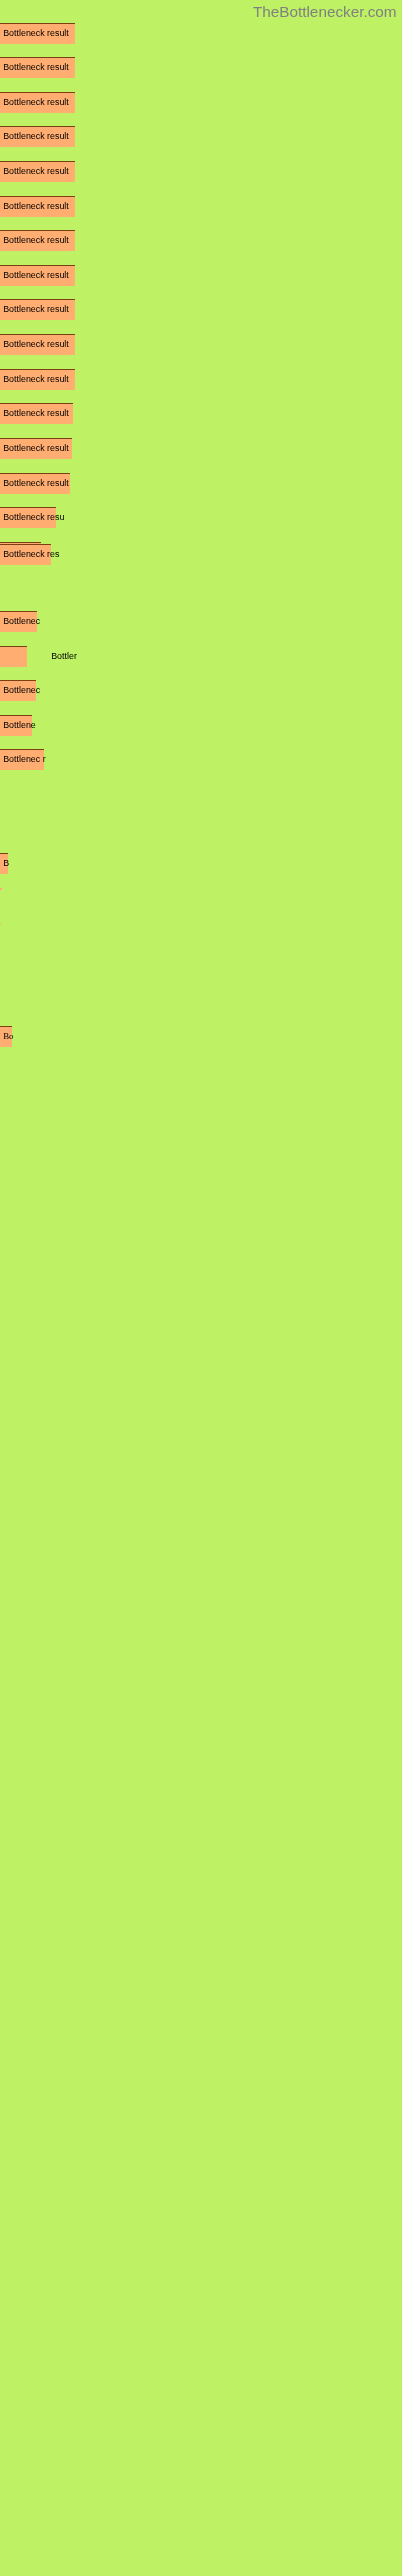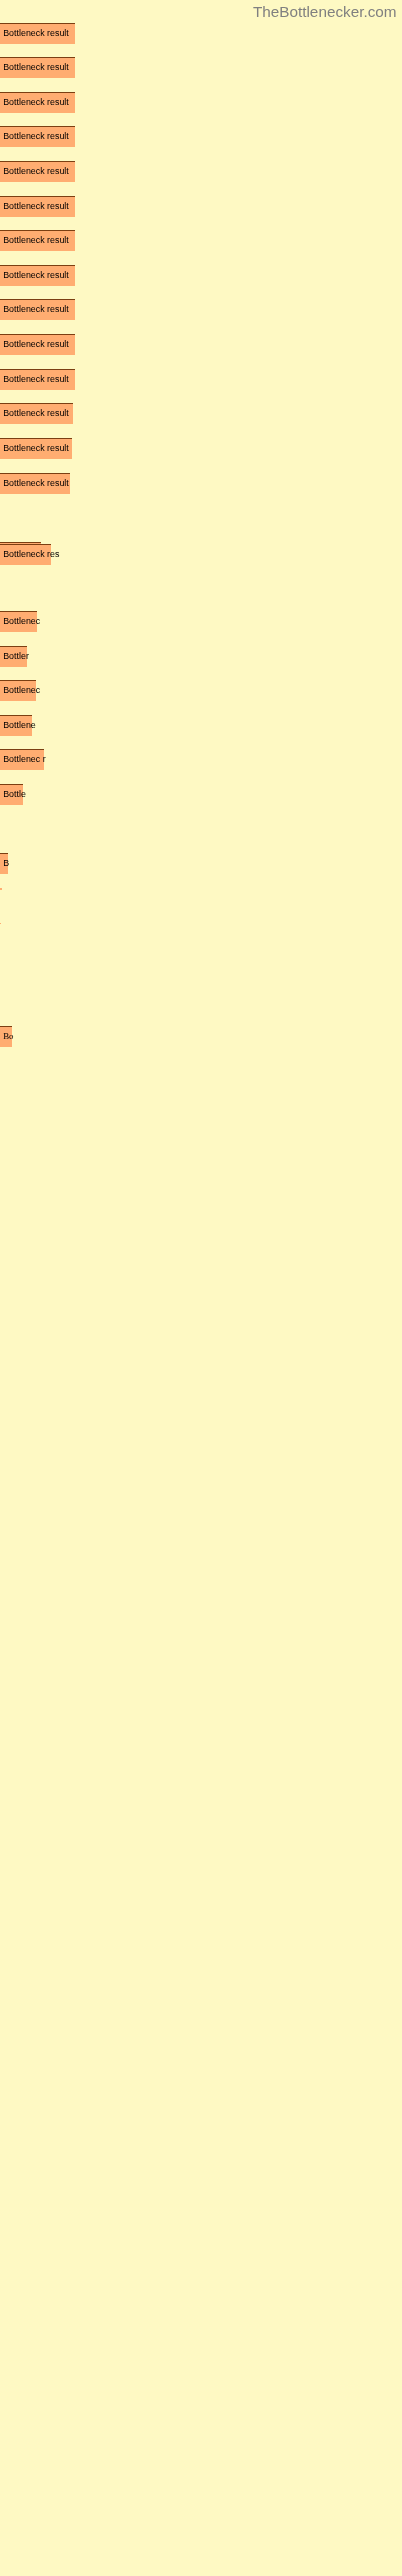--- a/index.html
+++ b/index.html
@@ -14,21 +14,21 @@
     overflow: hidden;
     font-family: "Liberation Sans", sans-serif;
   }
 
   #chart-root {
     position: absolute;
     left: 0;
     top: 0;
     width: 403px;
     height: 2576px;
-    background: #fef9c3;
+    background: #bef264;
   }
 
   #watermark {
     position: absolute;
     right: 6.4px;
     top: 1.6px;
     color: #808080;
     font-family: "Liberation Sans", sans-serif;
     font-size: 15.3px;
     line-height: 19.3px;
@@ -132,51 +132,51 @@
         <div class="bar-label" style="color: rgb(0, 0, 0);">Bottleneck result</div>
       </div>
       <div class="bar-row" style="top: 438px; height: 21px; width: 403px;">
         <div class="bar" style="width: 72px; background: rgb(255, 173, 113); border-top: 0.8px solid rgb(123, 63, 18);"></div>
         <div class="bar-label" style="color: rgb(0, 0, 0);">Bottleneck result</div>
       </div>
       <div class="bar-row" style="top: 473px; height: 21px; width: 403px;">
         <div class="bar" style="width: 70px; background: rgb(255, 173, 113); border-top: 0.8px solid rgb(123, 63, 18);"></div>
         <div class="bar-label" style="color: rgb(0, 0, 0);">Bottleneck result</div>
       </div>
+      <div class="bar-row" style="top: 507px; height: 21px; width: 403px;">
+        <div class="bar" style="width: 56px; background: rgb(255, 173, 113); border-top: 0.8px solid rgb(123, 63, 18);"></div>
+        <div class="bar-label" style="color: rgb(0, 0, 0);">Bottleneck resu</div>
+      </div>
       <div class="bar-row" style="top: 542px; height: 21px; width: 403px;">
         <div class="bar" style="width: 41px; background: rgb(255, 173, 113); border-top: 0.8px solid rgb(123, 63, 18);"></div>
         <div class="bar-label" style="color: rgb(0, 0, 0);">Bottleneck</div>
       </div>
       <div class="bar-row" style="top: 544px; height: 21px; width: 403px;">
         <div class="bar" style="width: 51px; background: rgb(255, 173, 113); border-top: 0.8px solid rgb(123, 63, 18);"></div>
         <div class="bar-label" style="color: rgb(0, 0, 0);">Bottleneck res</div>
       </div>
       <div class="bar-row" style="top: 611px; height: 21px; width: 403px;">
         <div class="bar" style="width: 37px; background: rgb(255, 173, 113); border-top: 0.8px solid rgb(123, 63, 18);"></div>
         <div class="bar-label" style="color: rgb(0, 0, 0);">Bottlenec</div>
       </div>
       <div class="bar-row" style="top: 646px; height: 21px; width: 403px;">
         <div class="bar" style="width: 27px; background: rgb(255, 173, 113); border-top: 0.8px solid rgb(123, 63, 18);"></div>
-        <div class="bar-label" style="color: rgb(0, 0, 0);">Bottler</div>
+        <div class="bar-label" style="color: rgb(0, 0, 0); margin-left: 48px;">Bottler</div>
       </div>
       <div class="bar-row" style="top: 680px; height: 21px; width: 403px;">
         <div class="bar" style="width: 36px; background: rgb(255, 173, 113); border-top: 0.8px solid rgb(123, 63, 18);"></div>
         <div class="bar-label" style="color: rgb(0, 0, 0);">Bottlenec</div>
       </div>
       <div class="bar-row" style="top: 715px; height: 21px; width: 403px;">
         <div class="bar" style="width: 32px; background: rgb(255, 173, 113); border-top: 0.8px solid rgb(123, 63, 18);"></div>
         <div class="bar-label" style="color: rgb(0, 0, 0);">Bottlene</div>
       </div>
       <div class="bar-row" style="top: 749px; height: 21px; width: 403px;">
         <div class="bar" style="width: 44px; background: rgb(255, 173, 113); border-top: 0.8px solid rgb(123, 63, 18);"></div>
         <div class="bar-label" style="color: rgb(0, 0, 0);">Bottlenec r</div>
-      </div>
-      <div class="bar-row" style="top: 784px; height: 21px; width: 403px;">
-        <div class="bar" style="width: 22.5px; background: rgb(255, 173, 113); border-top: 0.8px solid rgb(123, 63, 18);"></div>
-        <div class="bar-label" style="color: rgb(0, 0, 0);">Bottle</div>
       </div>
       <div class="bar-row" style="top: 853px; height: 21px; width: 403px;">
         <div class="bar" style="width: 8px; background: rgb(255, 173, 113); border-top: 0.8px solid rgb(123, 63, 18);"></div>
         <div class="bar-label" style="color: rgb(0, 0, 0);">B</div>
       </div>
       <div class="bar-row" style="top: 888px; height: 2.4px; width: 403px;">
         <div class="bar" style="width: 1.6px; background: rgb(255, 173, 113); border-top: none;"></div>
       </div>
       <div class="bar-row" style="top: 923px; height: 0.8px; width: 403px;">
         <div class="bar" style="width: 0.8px; background: rgb(255, 173, 113); border-top: none;"></div>

